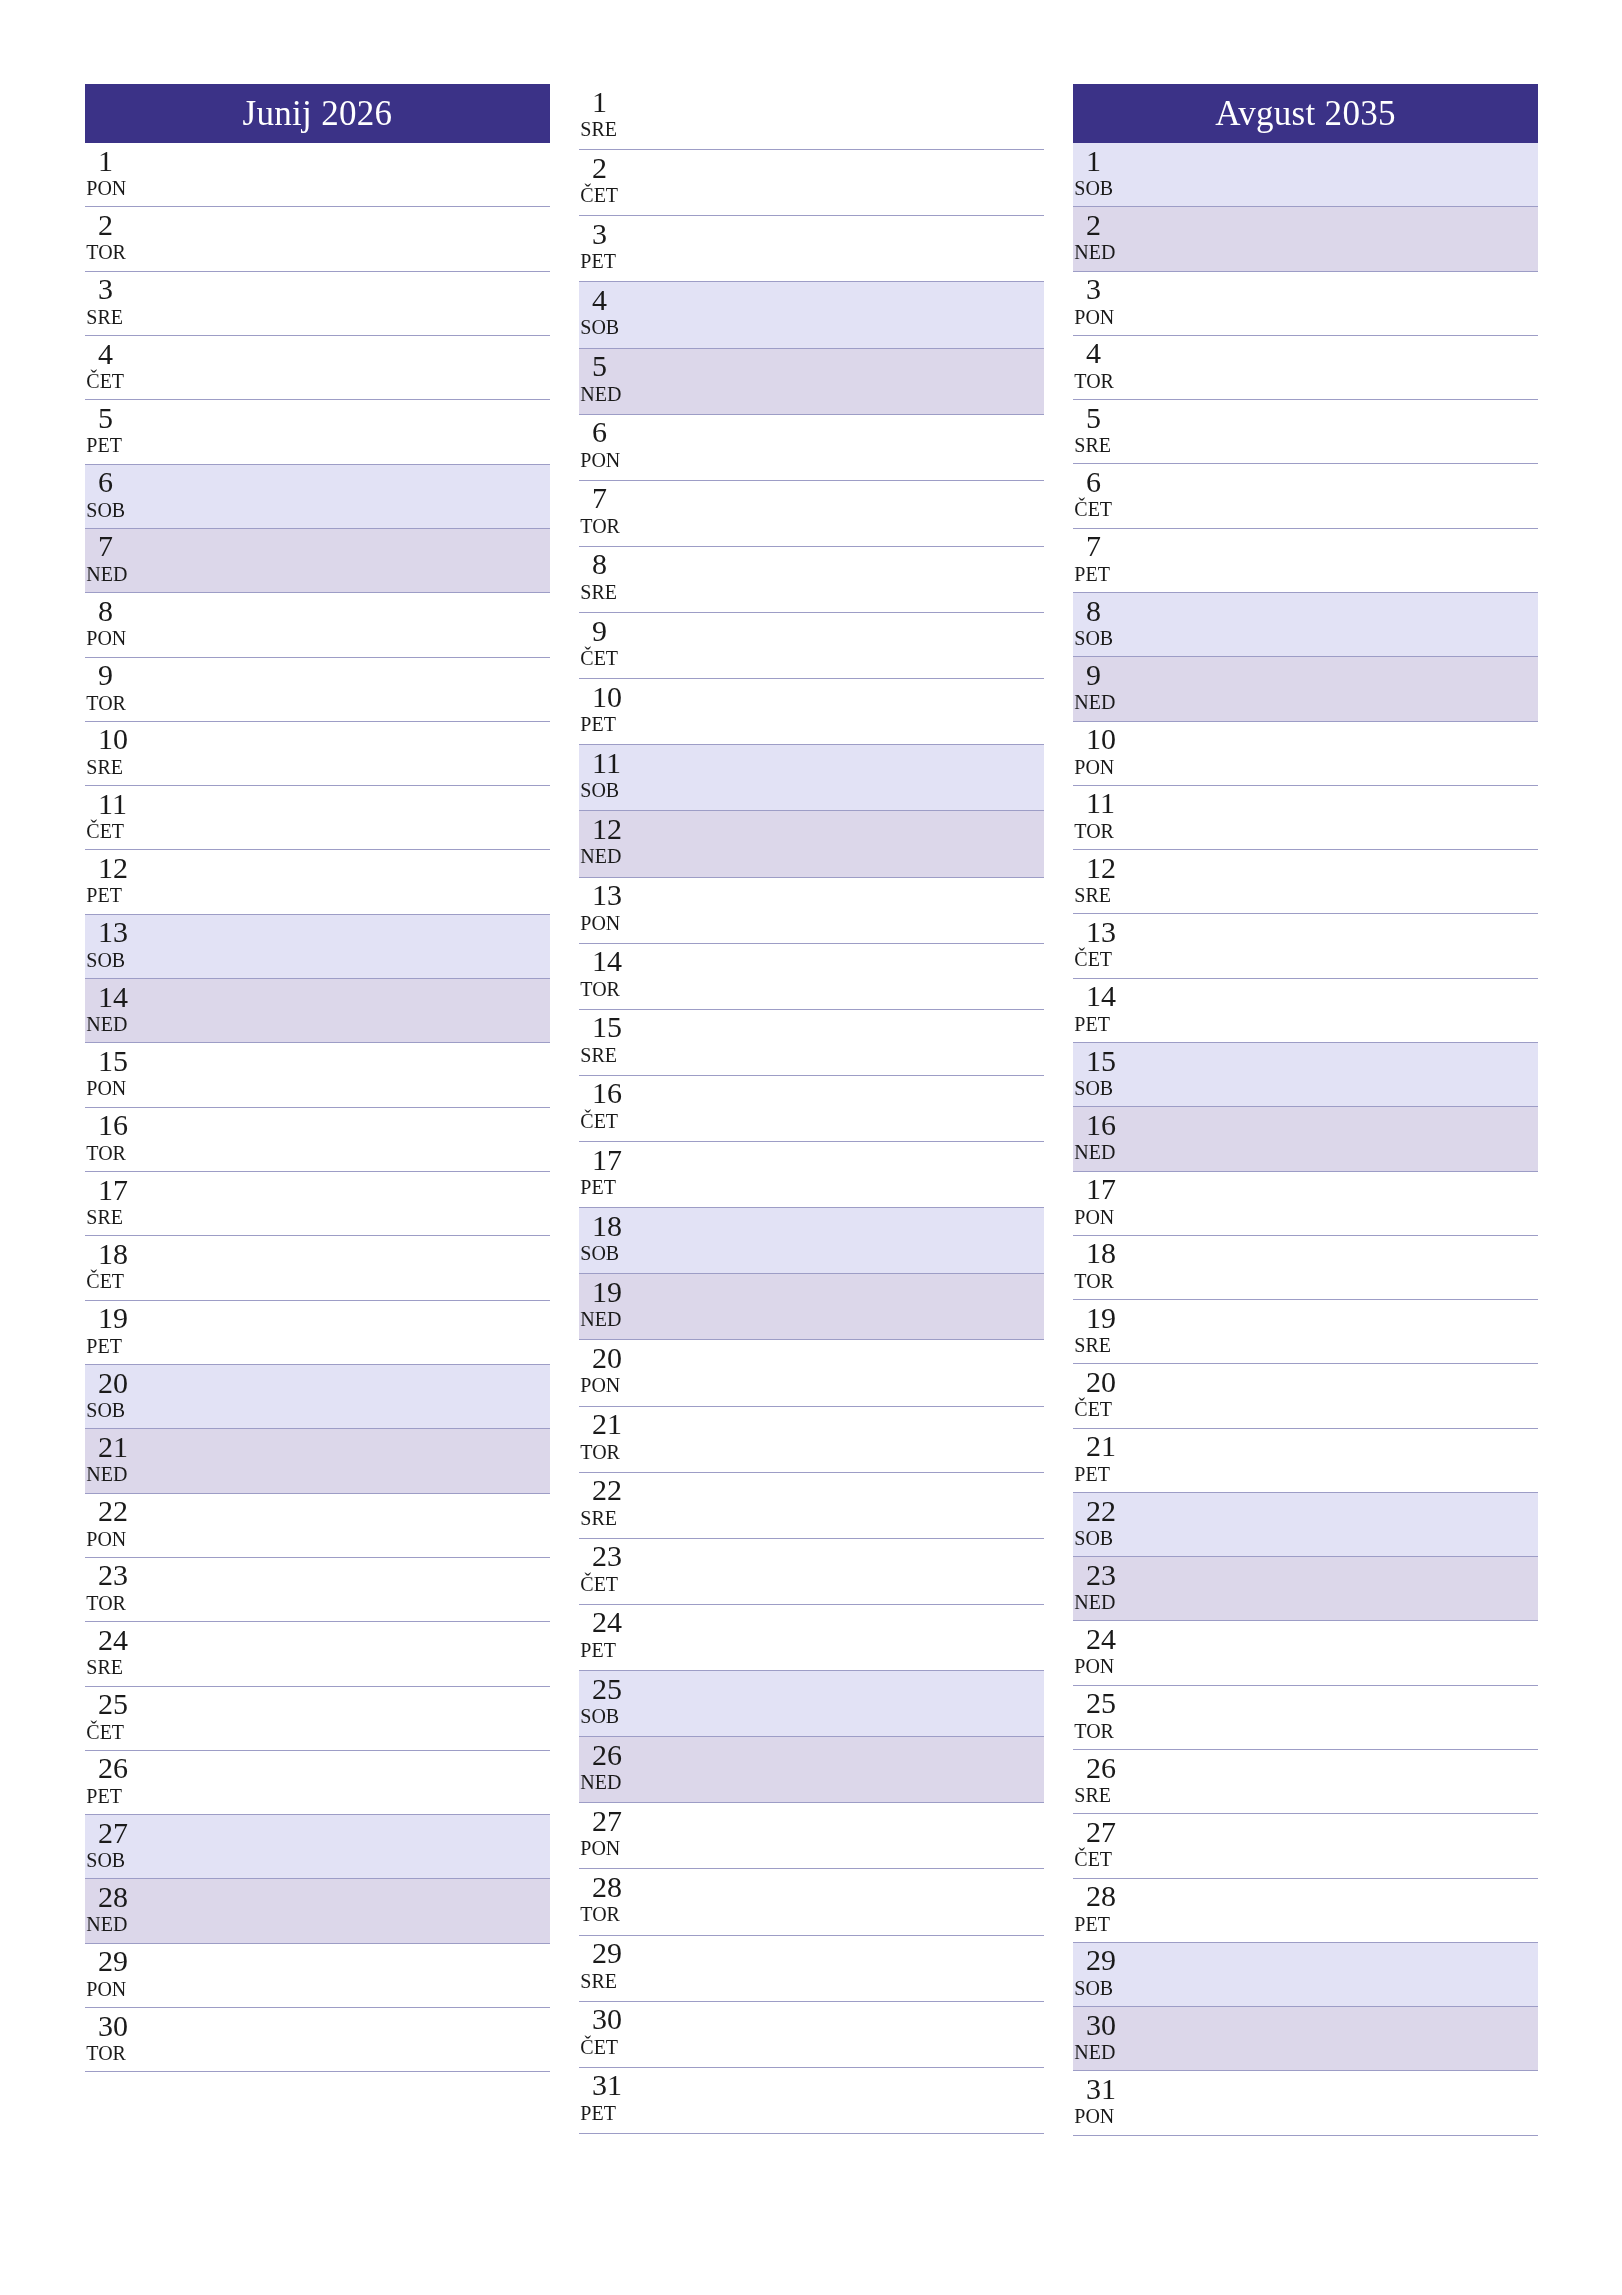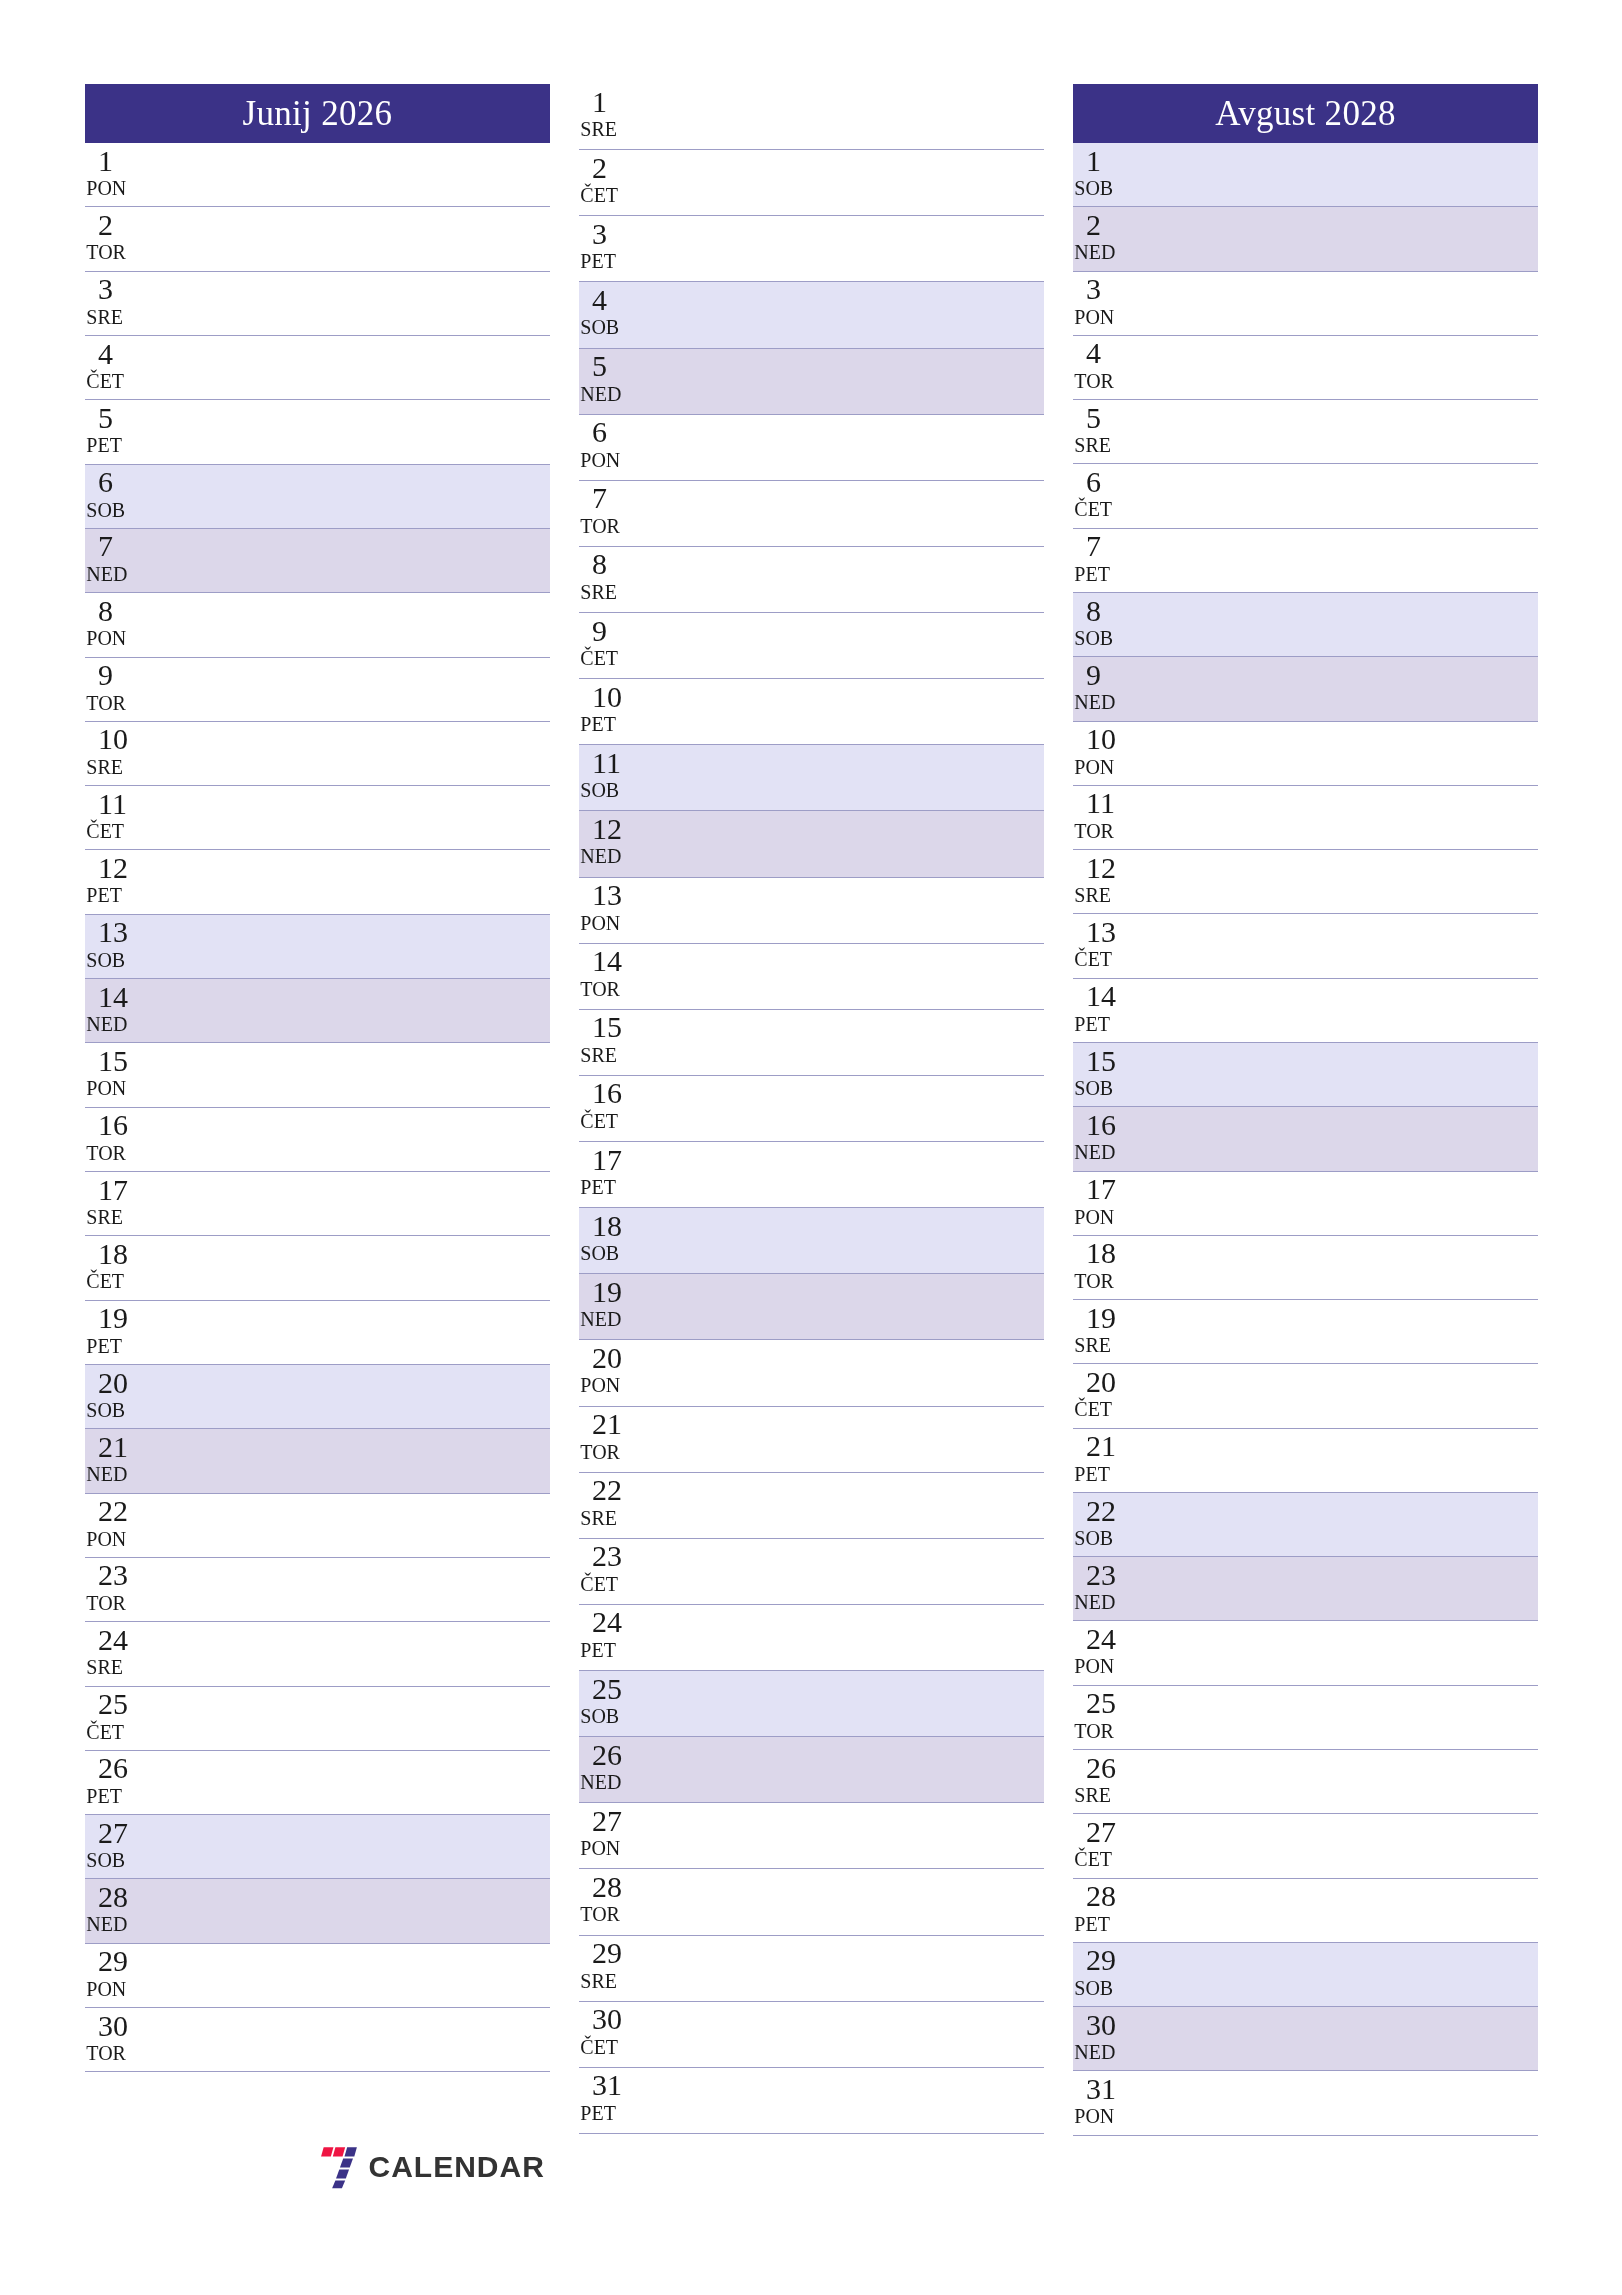--- a/index.html
+++ b/index.html
@@ -256,33 +256,20 @@
             <div class="day-num">29</div>
             <div class="day-dow">PON</div>
           </div>
           <div class="day-row">
             <div class="day-num">30</div>
             <div class="day-dow">TOR</div>
           </div>
           <div class="day-row blank"></div>
           <div class="day-row blank"></div>
         </div>
-        <div class="brand">
-          <span>
-            <svg class="brand-mark" viewBox="0 0 64 66" xmlns="http://www.w3.org/2000/svg">
-              <polygon points="10,2 25,2 21,16 6,16" fill="#ef1543"></polygon>
-              <polygon points="28,2 43,2 39,16 24,16" fill="#ef1543"></polygon>
-              <polygon points="46,2 61,2 57,16 42,16" fill="#3b3287"></polygon>
-              <polygon points="40,19 55,19 50,33 35,33" fill="#3b3287"></polygon>
-              <polygon points="34,36 49,36 44,50 29,50" fill="#3b3287"></polygon>
-              <polygon points="28,53 43,53 38,65 23,65" fill="#3b3287"></polygon>
-            </svg>
-          </span>
-          <span class="brand-word">CALENDAR</span>
-        </div>
       </div>
       <div class="month-col">
         <div class="day-list">
           <div class="day-row">
             <div class="day-num">1</div>
             <div class="day-dow">SRE</div>
           </div>
           <div class="day-row">
             <div class="day-num">2</div>
             <div class="day-dow">ČET</div>
@@ -400,21 +387,21 @@
             <div class="day-dow">ČET</div>
           </div>
           <div class="day-row">
             <div class="day-num">31</div>
             <div class="day-dow">PET</div>
           </div>
           <div class="day-row blank"></div>
         </div>
       </div>
       <div class="month-col">
-        <div class="month-header">Avgust 2028</div>
+        <div class="month-header">Avgust 2035</div>
         <div class="day-list">
           <div class="day-row sat">
             <div class="day-num">1</div>
             <div class="day-dow">SOB</div>
           </div>
           <div class="day-row sun">
             <div class="day-num">2</div>
             <div class="day-dow">NED</div>
           </div>
           <div class="day-row">

